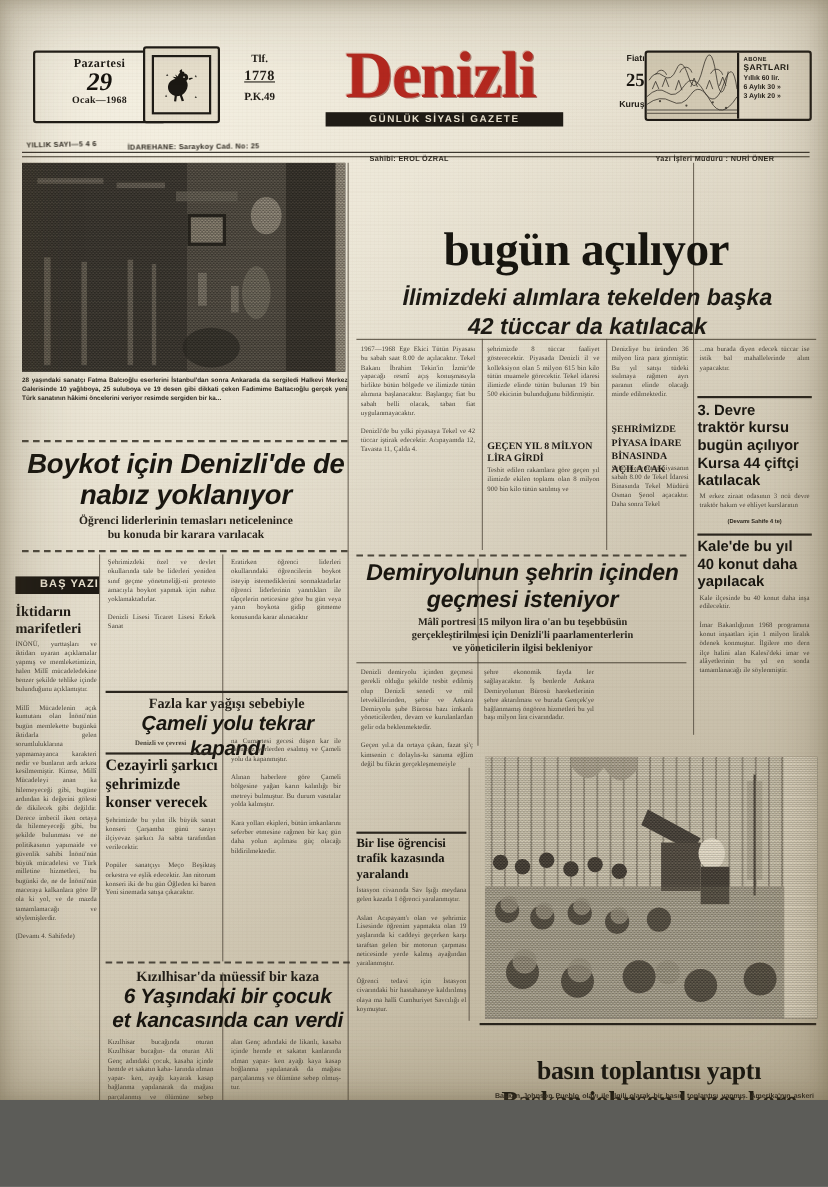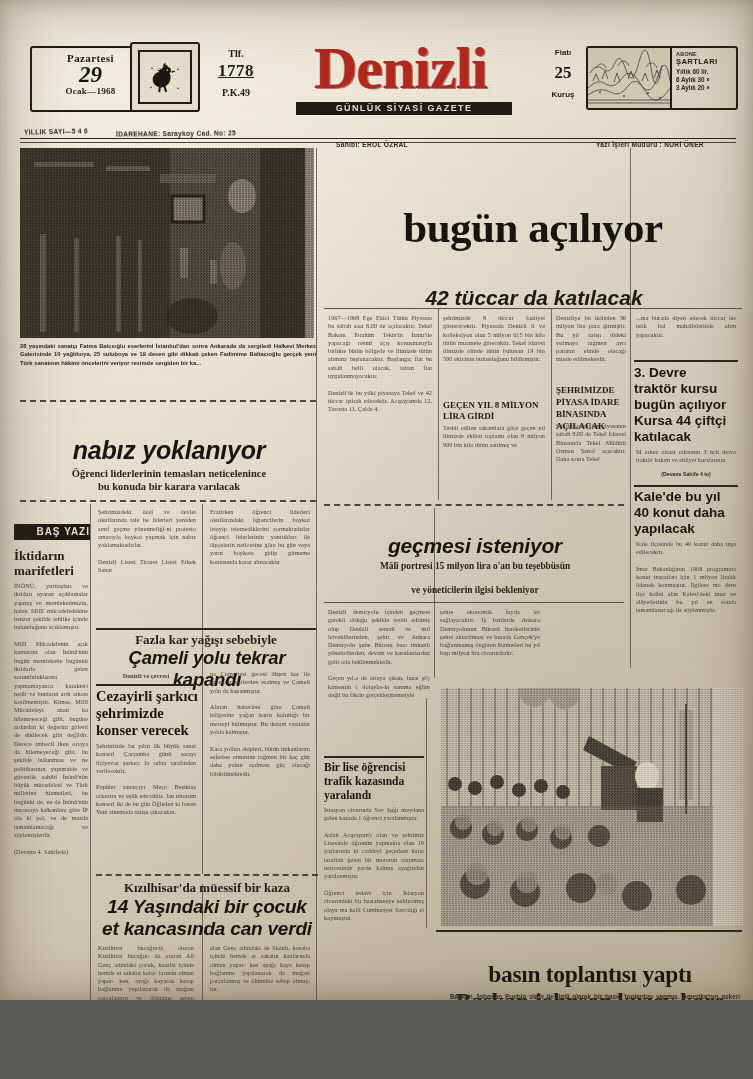--- a/index.html
+++ b/index.html
@@ -34,31 +34,31 @@
     font-size:23px;line-height:22px;color:#17140f;}
   .datebox .mon{font-family:"Liberation Serif",serif;font-weight:bold;font-size:9px;
     color:#221e18;letter-spacing:.3px;}
   .logobox{position:absolute;left:110px;top:-2px;width:66px;height:66px;
     border:2px solid #1e1b16;border-radius:3px;background:#e6dfcd;}
   .logobox .inner{position:absolute;inset:6px;border:2px solid #1e1b16;}
   .rooster{position:absolute;left:50%;top:52%;transform:translate(-50%,-50%);}
   .telbox{position:absolute;left:185px;top:4px;width:62px;text-align:center;}
   .telbox div{font-family:"Liberation Serif",serif;font-weight:bold;color:#221e18;}
   .t-lbl{font-size:10px;}
-  .t-num{font-size:17px;margin:2px 0 6px;letter-spacing:.5px;text-decoration:underline;}
+  .t-num{font-size:13px;margin:2px 0 6px;letter-spacing:.5px;text-decoration:underline;}
   .t-pk{font-size:10px;}
   #title{position:absolute;left:243px;top:-8px;width:275px;text-align:center;
     font-family:"Liberation Serif",serif;font-weight:bold;font-size:60px;line-height:64px;
     color:#b4281f;letter-spacing:-1px;
     text-shadow:1.3px .9px 0 rgba(120,25,18,.55), -0.8px -0.5px 0 rgba(190,70,55,.35);
     filter:blur(.18px);}
   #slogan{position:absolute;left:276px;top:58px;width:216px;height:13px;background:#1f1b15;
     color:#e6dfcd;font-family:"Liberation Sans",sans-serif;font-weight:bold;font-size:9px;
     letter-spacing:1.4px;text-align:center;line-height:13px;filter:blur(.25px);}
-  .fiat{position:absolute;left:520px;top:4px;width:46px;text-align:center;}
+  .fiat{position:absolute;left:520px;top:4px;width:46px;text-align:right;}
   .fiat .f1{font-family:"Liberation Sans",sans-serif;font-weight:bold;font-size:8px;color:#221e18;}
   .fiat .f2{font-family:"Liberation Serif",serif;font-weight:bold;font-size:17px;color:#1b1813;margin:6px 0 7px;}
   .fiat .f3{font-family:"Liberation Sans",sans-serif;font-weight:bold;font-size:8px;color:#221e18;}
   .abonebox{position:absolute;left:566px;top:2px;width:148px;height:60px;
     border:2px solid #1f1b16;border-radius:3px;display:flex;overflow:hidden;background:#ddd5c2;}
   .abone-pic{width:82px;height:100%;position:relative;overflow:hidden;background:#cfc6b0;}
   .abone-txt{flex:1;border-left:2px solid #1f1b16;padding:3px 2px 0 4px;}
   .abone-txt .ah{font-family:"Liberation Sans",sans-serif;font-weight:bold;font-size:5.4px;
     color:#2b2720;letter-spacing:.3px;}
   .abone-txt .at{font-family:"Liberation Sans",sans-serif;font-weight:bold;font-size:7.6px;
@@ -219,20 +219,21 @@
       <rect x="285" y="0" width="9" height="190" fill="#cdc5b0" opacity=".55"></rect>
     </svg>
     <div class="ph-noise"></div>
     <div class="ph-scan"></div>
   </div>
 
   <div class="caption" style="position:absolute;left:14px;top:334px;width:296px;">28 yaşındaki sanatçı Fatma Balcıoğlu eserlerini İstanbul'dan sonra Ankarada da sergiledi Halkevi Merkez Galerisinde 10 yağlıboya, 25 suluboya ve 19 desen gibi dikkati çeken Fadimime Baltacıoğlu gerçek yeni Türk sanatının hâkimi öncelerini veriyor resimde sergiden bir ka...</div>
 
   <div class="hdash" style="left:14px;top:392px;width:296px;"></div>
 
+  <div class="hl-ital" style="position:absolute;left:14px;top:400px;width:298px;font-size:25px;line-height:28px;text-align:center;">Boykot için Denizli'de de</div>
   <div class="hl-ital" style="position:absolute;left:14px;top:428px;width:298px;font-size:25px;line-height:28px;text-align:center;">nabız yoklanıyor</div>
   <div class="deck" style="position:absolute;left:14px;top:459px;width:298px;font-size:10.5px;line-height:13px;">Öğrenci liderlerinin temasları neticelenince</div>
   <div class="deck" style="position:absolute;left:14px;top:472px;width:298px;font-size:10.5px;line-height:13px;">bu konuda bir karara varılacak</div>
 
   <div class="hdash" style="left:14px;top:492px;width:296px;"></div>
 
   <div class="vrule" style="left:84px;top:496px;height:560px;"></div>
   <div class="vrule" style="left:196px;top:496px;height:370px;"></div>
   <div class="vrule" style="left:196px;top:876px;height:180px;"></div>
   <div class="vrule" style="left:310px;top:140px;height:916px;"></div>
@@ -270,30 +271,31 @@
 
   <div class="hl-ser" style="position:absolute;left:90px;top:680px;width:104px;font-size:14.5px;line-height:17px;">Cezayirli şarkıcı</div>
   <div class="hl-ser" style="position:absolute;left:90px;top:697px;width:104px;font-size:14.5px;line-height:17px;">şehrimizde</div>
   <div class="hl-ser" style="position:absolute;left:90px;top:714px;width:104px;font-size:14.5px;line-height:17px;">konser verecek</div>
   <div class="body-txt" style="position:absolute;left:90px;top:734px;width:100px;height:180px;white-space:pre-line;">Şehrimizde bu yılın ilk büyük sanat konseri Çarşamba günü sarayı ilçiyevaz şarkıcı Ja sabta tarafından verilecektir.
 
 Popüler sanatçıyı Meço Beşiktaş orkestra ve eşlik edecektir. Jan nitorum konseri iki de bu gün Öğleden ki baren Yeni sinemada satışa çıkacaktır.</div>
 
   <div class="hdash" style="left:90px;top:866px;width:222px;"></div>
   <div class="kicker" style="position:absolute;left:90px;top:872px;width:222px;font-size:13px;text-align:center;">Kızılhisar'da müessif bir kaza</div>
-  <div class="hl-ital" style="position:absolute;left:90px;top:888px;width:222px;font-size:19px;line-height:22px;text-align:center;">14 Yaşındaki bir çocuk</div>
+  <div class="hl-ital" style="position:absolute;left:90px;top:888px;width:222px;font-size:19px;line-height:22px;text-align:center;">6 Yaşındaki bir çocuk</div>
   <div class="hl-ital" style="position:absolute;left:90px;top:910px;width:222px;font-size:19px;line-height:22px;text-align:center;">et kancasında can verdi</div>
   <div class="body-txt" style="position:absolute;left:92px;top:936px;width:96px;height:118px;white-space:pre-line;">Kızılhisar bucağında oturan Kızılhisar bucağın- da oturan Ali Genç adındaki çocuk, kasaba içinde hemde et sakatın kaba- larında ıdman yapar- ken, ayağı kayarak kasap bağlanma yapılanarak da mağası parçalanmış ve ölümüne sebep olmuştur.</div>
   <div class="body-txt" style="position:absolute;left:204px;top:936px;width:100px;height:118px;white-space:pre-line;">alan Genç adındaki de likanlı, kasaba içinde hemde et sakatın kanlarında ıdman yapar- ken ayağı kaya kasap boğlanma yapılanarak da mağası parçalanmış ve ölümüne sebep olmuş- tur.
 
 de ölmüştür.
 
 Bucağın, aşağı mahallesinde oturan Tah</div>
 
   <div class="hl-main" style="position:absolute;left:318px;top:196px;width:418px;font-size:43px;line-height:48px;text-align:center;">bugün açılıyor</div>
+  <div class="hl-sub" style="position:absolute;left:318px;top:250px;width:420px;font-size:21px;line-height:26px;text-align:center;">İlimizdeki alımlara tekelden başka</div>
   <div class="hl-sub" style="position:absolute;left:318px;top:277px;width:420px;font-size:21px;line-height:26px;text-align:center;">42 tüccar da katılacak</div>
 
   <div class="hrule" style="left:318px;top:300px;width:418px;"></div>
 
   <div class="body-txt" style="position:absolute;left:322px;top:306px;width:104px;height:186px;white-space:pre-line;">1967—1968 Ege Ekici Tütün Piyasası bu sabah saat 8.00 de açılacaktır. Tekel Bakanı İbrahim Tekin'in İzmir'de yapacağı resmî açış konuşmasıyla birlikte bütün bölgede ve ilimizde tütün alımına başlanacaktır. Başlangıç fiat bu sabah belli olacak, taban fiat uygulanmayacaktır.
 
 Denizli'de bu yılki piyasaya Tekel ve 42 tüccar iştirak edecektir. Acıpayamda 12, Tavasta 11, Çalda 4.</div>
 
   <div class="body-txt" style="position:absolute;left:437px;top:306px;width:102px;white-space:pre-line;">şehrimizde 8 tüccar faaliyet gösterecektir. Piyasada Denizli il ve kolleksiyon olan 5 milyon 615 bin kilo tütün muamele görecektir. Tekel idaresi ilimizde elinde tütün bulunan 19 bin 500 ekicinin bulunduğunu bildirmiştir.</div>
   <div style="position:absolute;left:437px;top:392px;width:102px;font-family:'Liberation Serif',serif;font-weight:bold;font-size:9px;line-height:11px;color:#201c16;filter:blur(.2px);">GEÇEN YIL 8 MİLYON LİRA GİRDİ</div>
@@ -316,22 +318,24 @@
 
   <div class="hrule-thick" style="left:628px;top:477px;width:104px;"></div>
   <div class="hl-sans" style="position:absolute;left:628px;top:481px;width:106px;font-size:13.5px;line-height:16px;">Kale'de bu yıl</div>
   <div class="hl-sans" style="position:absolute;left:628px;top:497px;width:106px;font-size:13.5px;line-height:16px;">40 konut daha</div>
   <div class="hl-sans" style="position:absolute;left:628px;top:513px;width:106px;font-size:13.5px;line-height:16px;">yapılacak</div>
   <div class="body-txt" style="position:absolute;left:630px;top:532px;width:100px;height:128px;white-space:pre-line;">Kale ilçesinde bu 40 konut daha inşa edilecektir.
 
 İmar Bakanlığının 1968 programına konut inşaatları için 1 milyon liralık ödenek konmuştur. İlgilere mo dern ilçe halini alan Kalesi'deki imar ve alâyetlerinin bu yıl en sonda tamamlanacağı ile söylenmiştir.</div>
 
   <div class="hdash" style="left:318px;top:496px;width:300px;"></div>
+  <div class="hl-ital" style="position:absolute;left:318px;top:500px;width:302px;font-size:21px;line-height:25px;text-align:center;">Demiryolunun şehrin içinden</div>
   <div class="hl-ital" style="position:absolute;left:318px;top:525px;width:302px;font-size:21px;line-height:25px;text-align:center;">geçmesi isteniyor</div>
   <div class="deck" style="position:absolute;left:318px;top:552px;width:302px;font-size:9.4px;line-height:12px;">Mâlî portresi 15 milyon lira o'an bu teşebbüsün</div>
+  <div class="deck" style="position:absolute;left:318px;top:564px;width:302px;font-size:9.4px;line-height:12px;">gerçekleştirilmesi için Denizli'li paarlamenterlerin</div>
   <div class="deck" style="position:absolute;left:318px;top:576px;width:302px;font-size:9.4px;line-height:12px;">ve yöneticilerin ilgisi bekleniyor</div>
 
   <div class="hrule" style="left:318px;top:594px;width:300px;"></div>
 
   <div class="body-txt" style="position:absolute;left:322px;top:600px;width:102px;height:136px;white-space:pre-line;">Denizli demiryolu içinden geçmesi gerekli olduğu şekilde tesbit edilmiş olup Denizli senedi ve mil letvekillerinden, şehir ve Ankara Demiryolu şube Bürosu bazı imkanlı yöneticilerden, devam ve kurulanlardan gelir oda beklenmektedir.
 
 Geçen yıl.a da ortaya çıkan, fazat şi'ç kimsenin c dolaylıs-kı sanıma eğlim değil bu fikrin gerçekleşmemeiyle</div>
   <div class="body-txt" style="position:absolute;left:434px;top:600px;width:100px;height:70px;white-space:pre-line;">şehre ekonomik fayda ler sağlayacaktır. İş benlerde Ankara Demiryolunun Bürosü hareketlerinin şehre aktarılması ve burada Gençek'ye bağlanmamış öngören hizmetleri bu yıl başı milyon lira civarındadır.</div>
 
   <div class="hrule-thick" style="left:318px;top:748px;width:100px;"></div>

